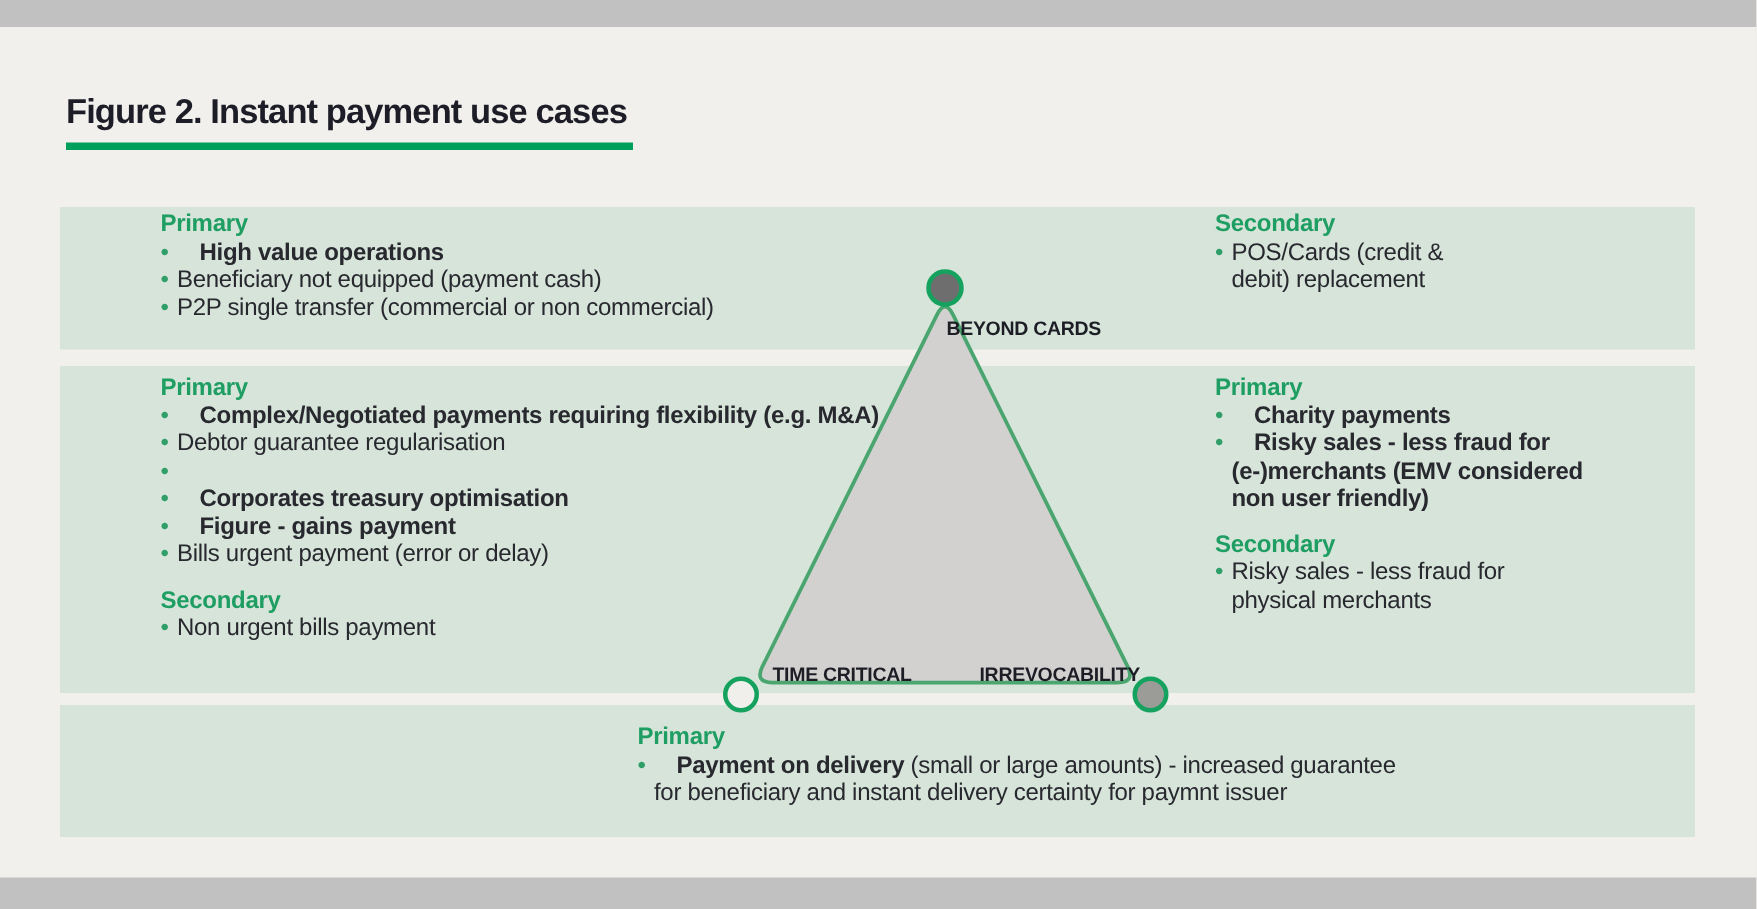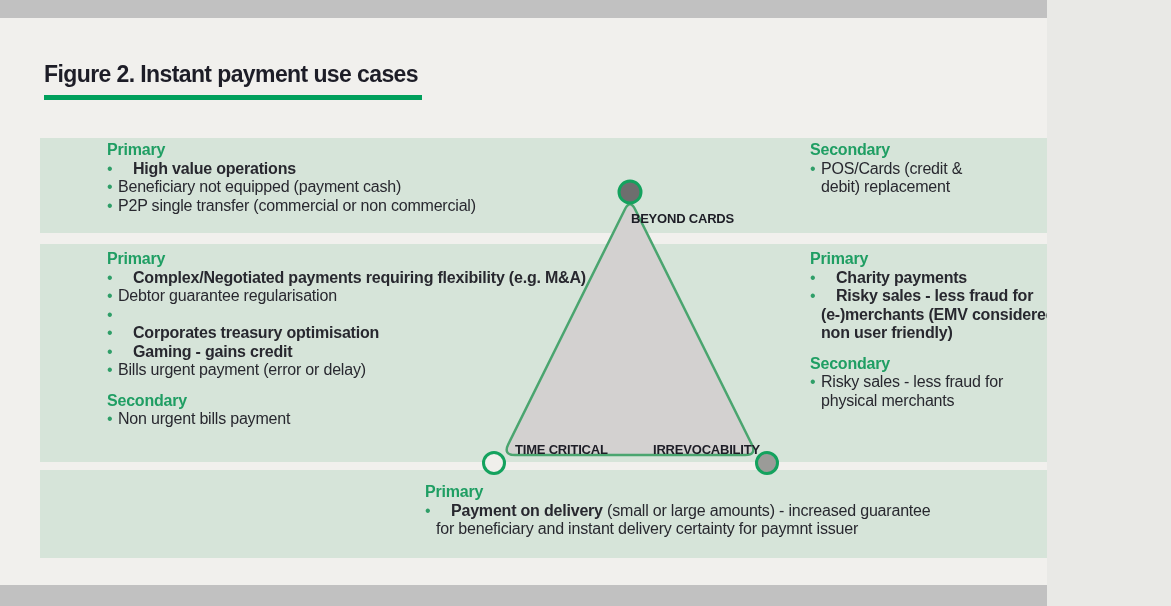--- a/index.html
+++ b/index.html
@@ -2,21 +2,21 @@
 <html style="--page-bg: #f1f0ed; --frame-gray: #c1c1c1; --band-bg: #d6e4d9; --accent-green: #00a05c; --heading-green: #1f9e63; --bullet-green: #2f9e68; --title-color: #1d1d27; --body-color: #28282f; --label-color: #1d1d26; --tri-fill: #d3d1d0; --tri-stroke: #4aa56f; --node-stroke: #14a25e; --node-dark: #6e6e6e; --node-light: #f0efeb; --node-gray: #9b9b98;"><head>
 <meta charset="utf-8">
 <style>
   html,body{margin:0;padding:0;}
   body{
     font-family:"Liberation Sans", sans-serif;
     background:#e9e9e6;
   }
   .figure{
     position:relative;
-    width:1047px;height:606px;
+    width:1171px;height:606px;
     background:var(--page-bg,#f1f0ed);
     overflow:hidden;
   }
   .gray-bar{
     position:absolute;left:0;width:1171px;
     background:var(--frame-gray,#c1c1c1);
   }
   .gray-bar-top{top:0;height:18px;}
   .gray-bar-bottom{top:585px;height:21px;}
   .title{
@@ -149,21 +149,21 @@
         </div>
         <div class="li">
           <span class="dot">•</span>
         </div>
         <div class="li">
           <span class="dot">•</span>
           <span class="li-text"><span class="b">Corporates treasury optimisation</span></span>
         </div>
         <div class="li">
           <span class="dot">•</span>
-          <span class="li-text"><span class="b">Gaming - gains credit</span></span>
+          <span class="li-text"><span class="b">Figure - gains payment</span></span>
         </div>
         <div class="li">
           <span class="dot">•</span>
           <span class="li-text"><span>Bills urgent payment (error or delay)</span></span>
         </div>
       </div>
       <div class="section">
         <div class="sec-heading">Secondary</div>
         <div class="li">
           <span class="dot">•</span>

